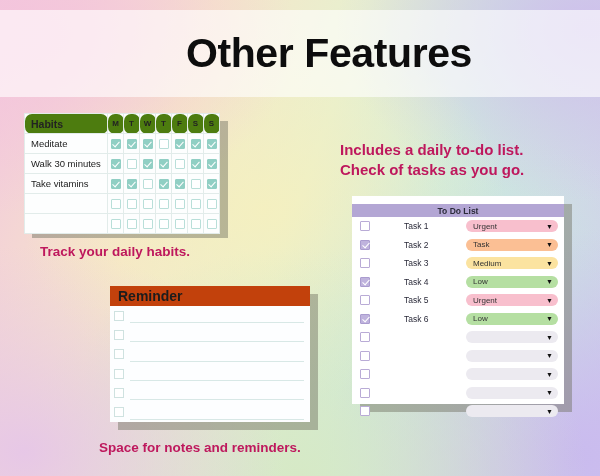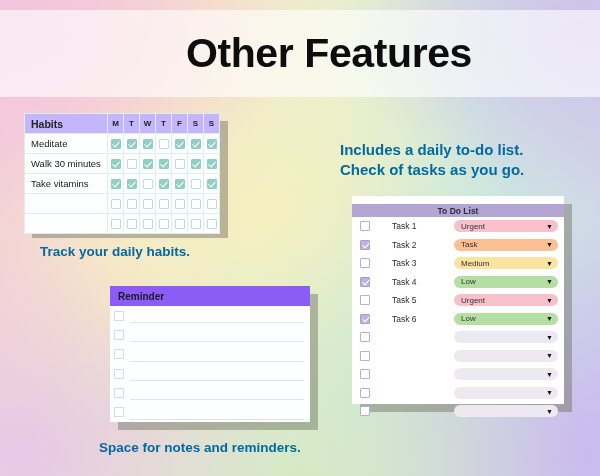--- a/index.html
+++ b/index.html
@@ -30,62 +30,62 @@
 
   
   .shadow{position:absolute;background:rgba(110,110,95,0.45);}
 
   
   #habits-panel{position:absolute;left:24px;top:113px;width:196px;height:117px;
     background:#fdfefe;}
   #habits-shadow{left:32px;top:121px;width:196px;height:117px;}
   table.grid{border-collapse:collapse;width:100%;height:100%;table-layout:fixed;}
   #habits-panel td,#habits-panel th{border:1px solid #e2ecea;padding:0;}
-  .hb-head{background:#c4b5fd;}
+  .hb-head{background:#4d7c0f;border-radius:7px;}
   .hb-title{font-size:10.5px;font-weight:bold;color:#222;text-align:left;
     padding-left:6px !important;height:19px;}
   .hb-day{font-size:8px;font-weight:bold;color:#222;text-align:center;width:15px;}
   .hb-name{font-size:9.5px;color:#222;text-align:left;padding-left:6px !important;
     height:19px;background:#fdfefe;}
   .hb-cell{background:#fdfefe;text-align:center;vertical-align:middle;}
   .cbx{display:inline-block;width:10px;height:10px;box-sizing:border-box;
     border:1px solid #b9dfd9;background:#ffffff;border-radius:1px;position:relative;}
   .cbx.on{background:#91cfc4;border-color:#91cfc4;}
   .cbx.on:after{content:"";position:absolute;left:2.5px;top:0.5px;width:3px;height:6px;
     border:solid #ffffff;border-width:0 1.6px 1.6px 0;transform:rotate(42deg);}
-  .cap{position:absolute;font-size:13.5px;font-weight:bold;color:#0369a1;}
+  .cap{position:absolute;font-size:13.5px;font-weight:bold;color:#be185d;}
 
   
   #reminder-panel{position:absolute;left:110px;top:286px;width:200px;height:136px;
     background:#fdfeff;}
   #reminder-shadow{left:118px;top:294px;width:200px;height:136px;}
-  #reminder-head{height:20px;background:#8b5cf6;display:flex;align-items:center;
+  #reminder-head{height:20px;background:#c2410c;display:flex;align-items:center;
     padding-left:8px;box-sizing:border-box;
-    font-size:10px;font-weight:bold;color:#1c1c1c;}
+    font-size:14px;font-weight:bold;color:#1c1c1c;}
   .rem-row{height:19.3px;display:flex;align-items:center;box-sizing:border-box;
     padding:0 6px 0 4px;}
   .rem-box{width:10px;height:10px;box-sizing:border-box;border:1px solid #cfe2e0;
     background:#fff;flex:none;}
   .rem-line{flex:1;margin-left:6px;height:14px;border-bottom:1px solid #d8e8e6;}
 
   
   #todo-panel{position:absolute;left:352px;top:196px;width:212px;height:208px;
     background:#ffffff;}
   #todo-shadow{left:360px;top:204px;width:212px;height:208px;}
   #todo-whitestrip{height:8px;background:#ffffff;}
   #todo-head{height:13px;background:#b3a6d4;display:flex;align-items:center;
     justify-content:center;font-size:8.5px;font-weight:bold;color:#2b2b3a;}
   .td-row{height:18.5px;display:flex;align-items:center;box-sizing:border-box;
     padding:0 6px 0 8px;}
   .td-box{width:10px;height:10px;box-sizing:border-box;border:1px solid #b9abd6;
     background:#fff;border-radius:1px;flex:none;position:relative;}
   .td-box.on{background:#bfb3dd;border-color:#aa9ccf;}
   .td-box.on:after{content:"";position:absolute;left:2.5px;top:0.5px;width:3px;height:6px;
     border:solid #ffffff;border-width:0 1.6px 1.6px 0;transform:rotate(42deg);}
-  .td-label{width:62px;margin-left:22px;font-size:8.5px;color:#2b2b3a;flex:none;}
+  .td-label{width:62px;margin-left:34px;font-size:8.5px;color:#2b2b3a;flex:none;}
   .td-pill{flex:1;height:12px;border-radius:7px;background:#eceaf0;
     display:flex;align-items:center;justify-content:space-between;
     padding:0 5px 0 7px;box-sizing:border-box;font-size:8px;color:#333;}
   .td-pill .caret{font-size:7px;color:#111;line-height:1;}
 
   
   #cap-habits{left:40px;top:244px;}
   #cap-todo{left:340px;top:140px;font-size:15px;line-height:20px;}
   #cap-reminder{left:99px;top:440px;}
 </style>

